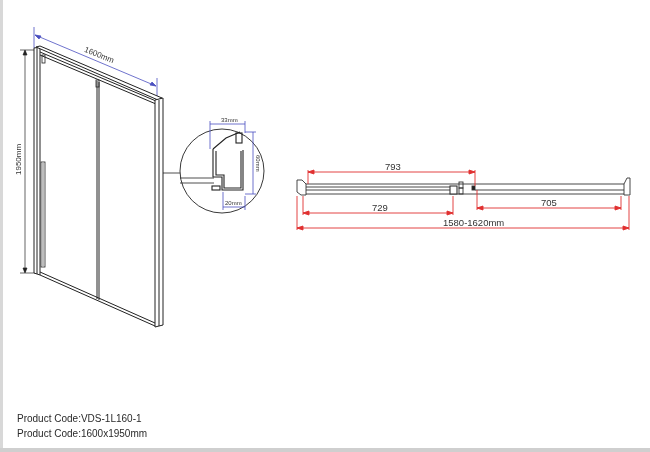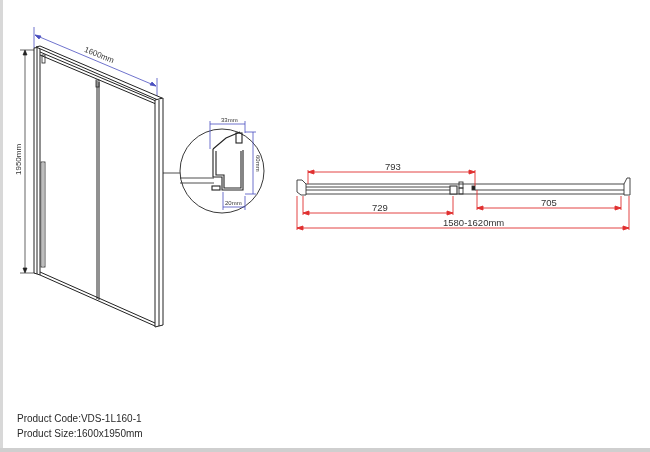--- a/index.html
+++ b/index.html
@@ -150,16 +150,16 @@
     </g>
     <text x="385" y="170" font-size="9.5" fill="#333" class="dim-text">793</text>
     <text x="372" y="211" font-size="9.5" fill="#333" class="dim-text">729</text>
     <text x="541" y="206" font-size="9.5" fill="#333" class="dim-text">705</text>
     <text x="443" y="226" font-size="9.5" fill="#333" class="dim-text">1580-1620mm</text>
   </g>
 </svg>
 
 <div class="info">
   <div>Product Code:VDS-1L160-1</div>
-  <div>Product Size:1600x1950mm</div>
+  <div>Product Code:1600x1950mm</div>
 </div>
 
 <div class="bottom-bar"></div>
 
 </body></html>

